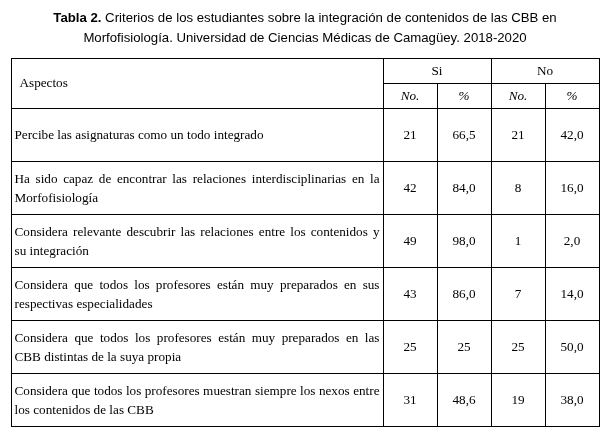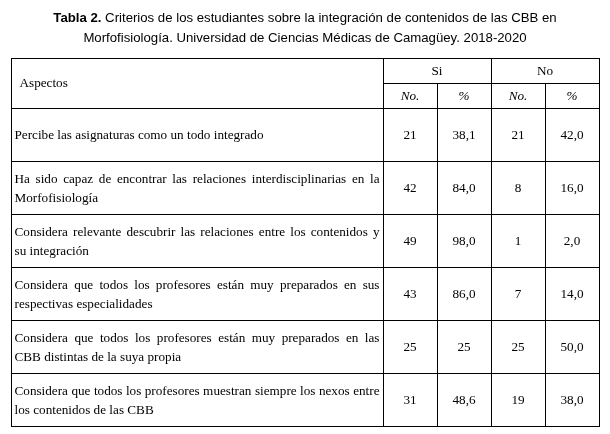--- a/index.html
+++ b/index.html
@@ -112,21 +112,21 @@
       <tr>
         <td class="hdr-sub">No.</td>
         <td class="hdr-sub">%</td>
         <td class="hdr-sub">No.</td>
         <td class="hdr-sub">%</td>
       </tr>
 
       <tr>
         <td class="cell-aspect">Percibe las asignaturas como un todo integrado</td>
         <td class="cell-num">21</td>
-        <td class="cell-num">38,1</td>
+        <td class="cell-num">66,5</td>
         <td class="cell-num">21</td>
         <td class="cell-num">42,0</td>
       </tr>
 
       <tr>
         <td class="cell-aspect">Ha sido capaz de encontrar las relaciones interdisciplinarias  en la Morfofisiología</td>
         <td class="cell-num">42</td>
         <td class="cell-num">84,0</td>
         <td class="cell-num">8</td>
         <td class="cell-num">16,0</td>

